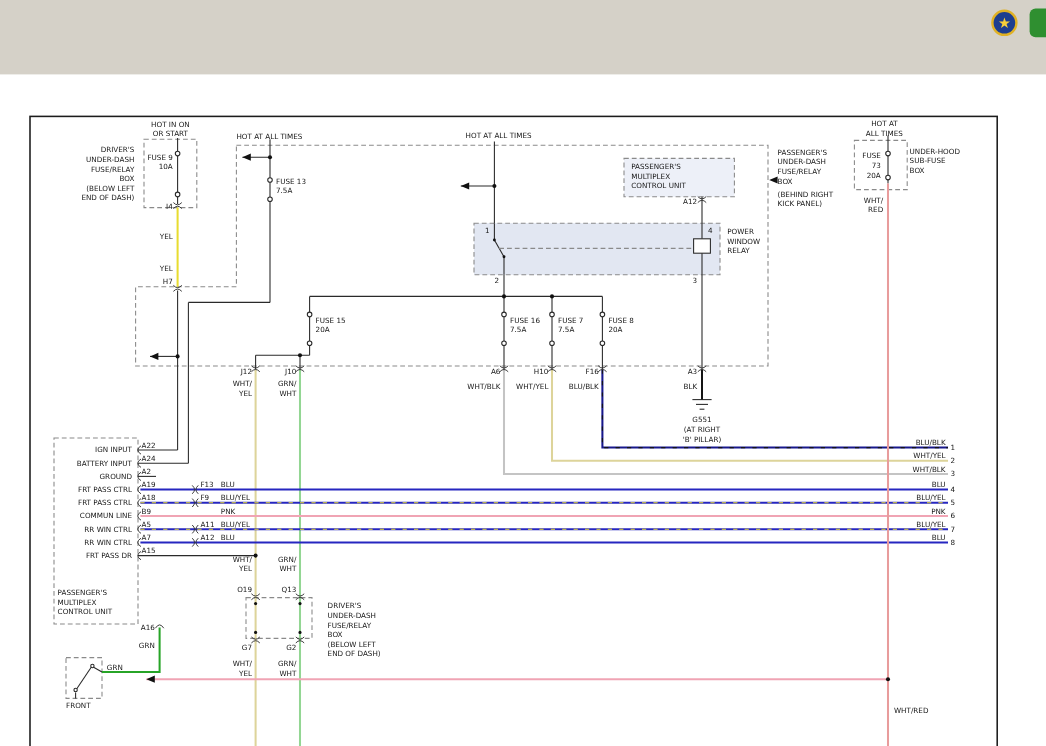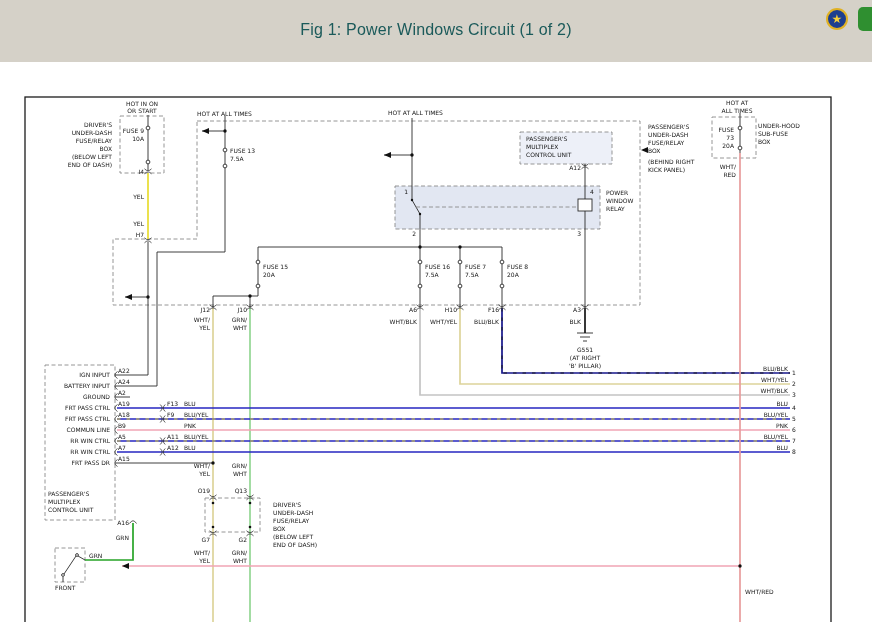--- a/index.html
+++ b/index.html
@@ -18,21 +18,20 @@
   .ov{stroke-width:.9;fill:none;stroke-dasharray:3.5 6}
   .fc{fill:#fff;stroke:#2a2a2a;stroke-width:.9}
   .dot{fill:#111}
   .pin{stroke:#333;stroke-width:.8;fill:none}
   .arr{fill:#111}
 </style>
 </head>
 <body>
 
 <div class="header">
-  <div class="title">Fig 1: Power Windows Circuit (1 of 2)</div>
   <div class="star">★</div>
   <div class="green"></div>
 </div>
 
 <svg width="872" height="560" viewBox="0 62 872 560">
   <defs>
     <g id="cv">
         <path class="pin" d="M-3.5,-2.2 Q0,1.6 3.5,-2.2"></path>
         <path class="pin" d="M-3.5,2.8 Q0,-1 3.5,2.8"></path>
       </g>

